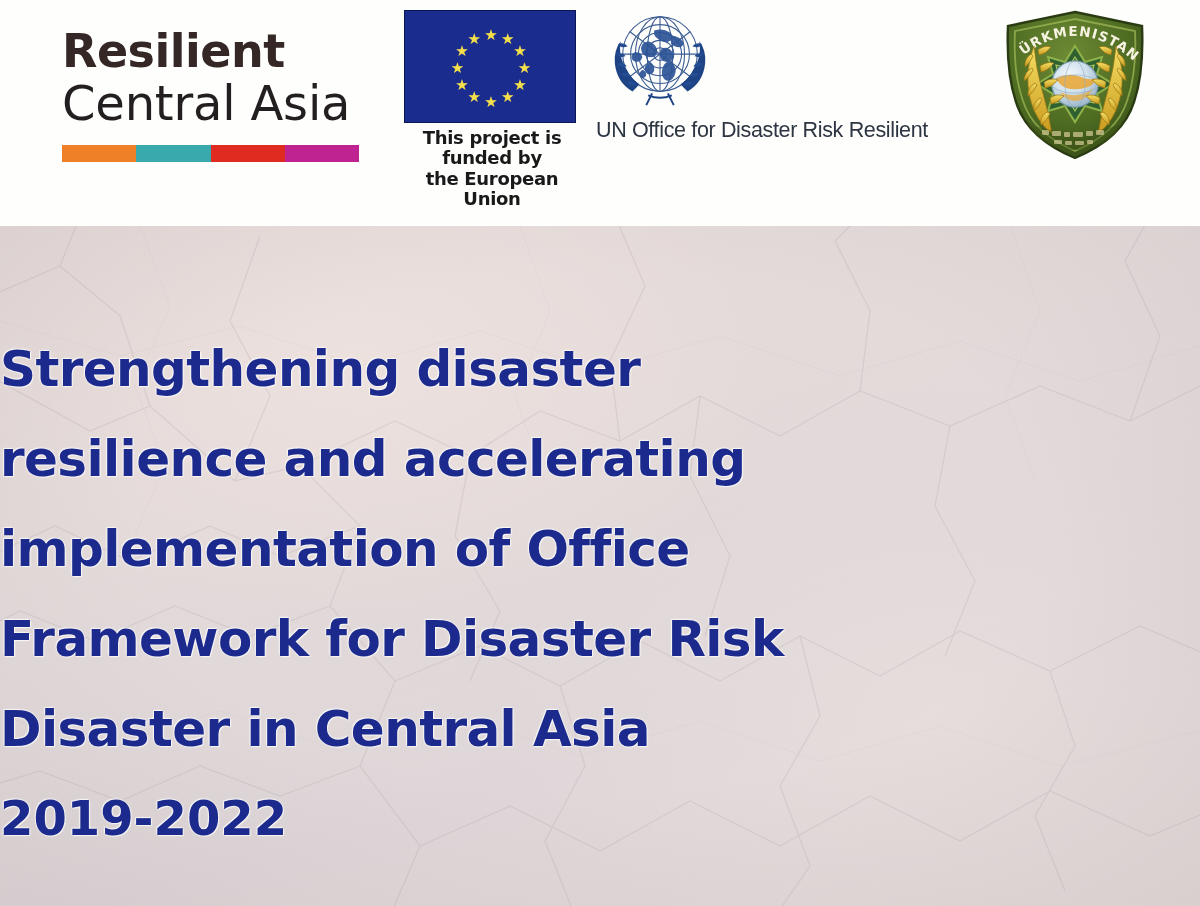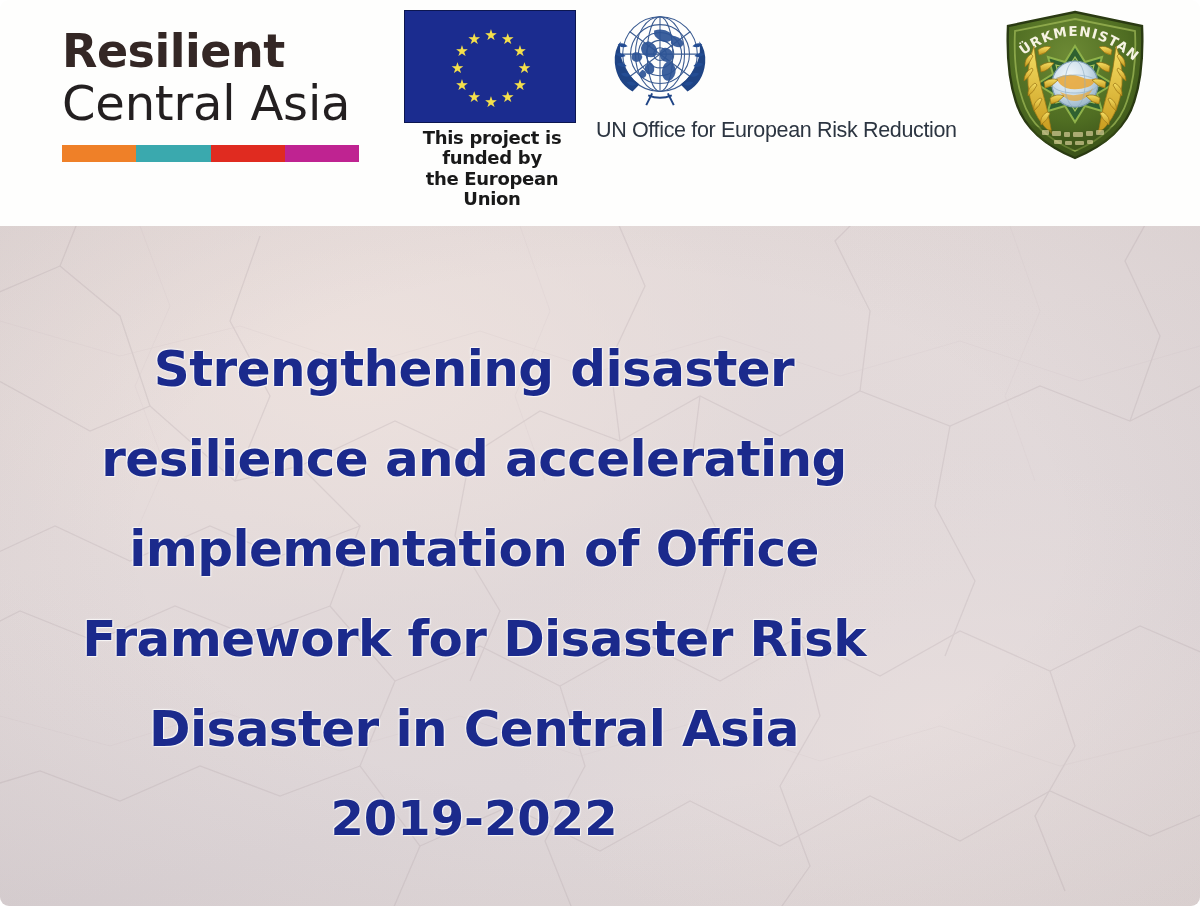--- a/index.html
+++ b/index.html
@@ -11,21 +11,20 @@
     overflow:hidden;
     font-family:"Liberation Sans", sans-serif;
     background:#ffffff;
   }
 
   .slide {
     position:relative;
     width:1200px;
     height:906px;
     overflow:hidden;
-    border-radius:9px;
   }
 
   
   .header {
     position:absolute;
     left:0; top:0;
     width:1200px;
     height:226px;
     background:#fefefd;
     display:flex;
@@ -170,21 +169,21 @@
     inset:0;
     background:radial-gradient(ellipse 85% 85% at 50% 45%, rgba(0,0,0,0) 45%, rgba(120,105,110,0.13) 100%);
     pointer-events:none;
   }
 
   .title-wrap {
     position:absolute;
     left:0;
     top:118px;
     width:948px;
-    text-align:center;
+    text-align:left;
     z-index:3;
   }
   .title-line {
     font-family:"DejaVu Sans", sans-serif;
     font-size:50px;
     font-weight:700;
     color:#1b2a8c;
     letter-spacing:-0.6px;
     line-height:1;
     margin-bottom:40px;
@@ -281,21 +280,21 @@
             <path d="M104 70 q-6 -3 -10 2 q6 3 10 -2z"></path>
             <path d="M98 79 q-6 -3 -10 2 q6 3 10 -2z"></path>
           </g>
           <g stroke="#1f4485" stroke-width="2" fill="none">
             <path d="M52 92 q12 5 24 0"></path>
             <path d="M56 90 L50 102"></path>
             <path d="M72 90 L78 102"></path>
           </g>
         </svg>
       </div>
-      <div class="undrr-sub">UN Office for European Risk Reduction</div>
+      <div class="undrr-sub">UN Office for Disaster Risk Resilient</div>
     </div>
 
     <div class="tkm-block">
       <svg viewBox="0 0 154 160" width="154" height="160">
         <defs>
           <radialGradient id="shieldGrad" cx="45%" cy="30%" r="75%">
             <stop offset="0%" stop-color="#6d8a35"></stop>
             <stop offset="60%" stop-color="#4f6d22"></stop>
             <stop offset="100%" stop-color="#354a16"></stop>
           </radialGradient>

